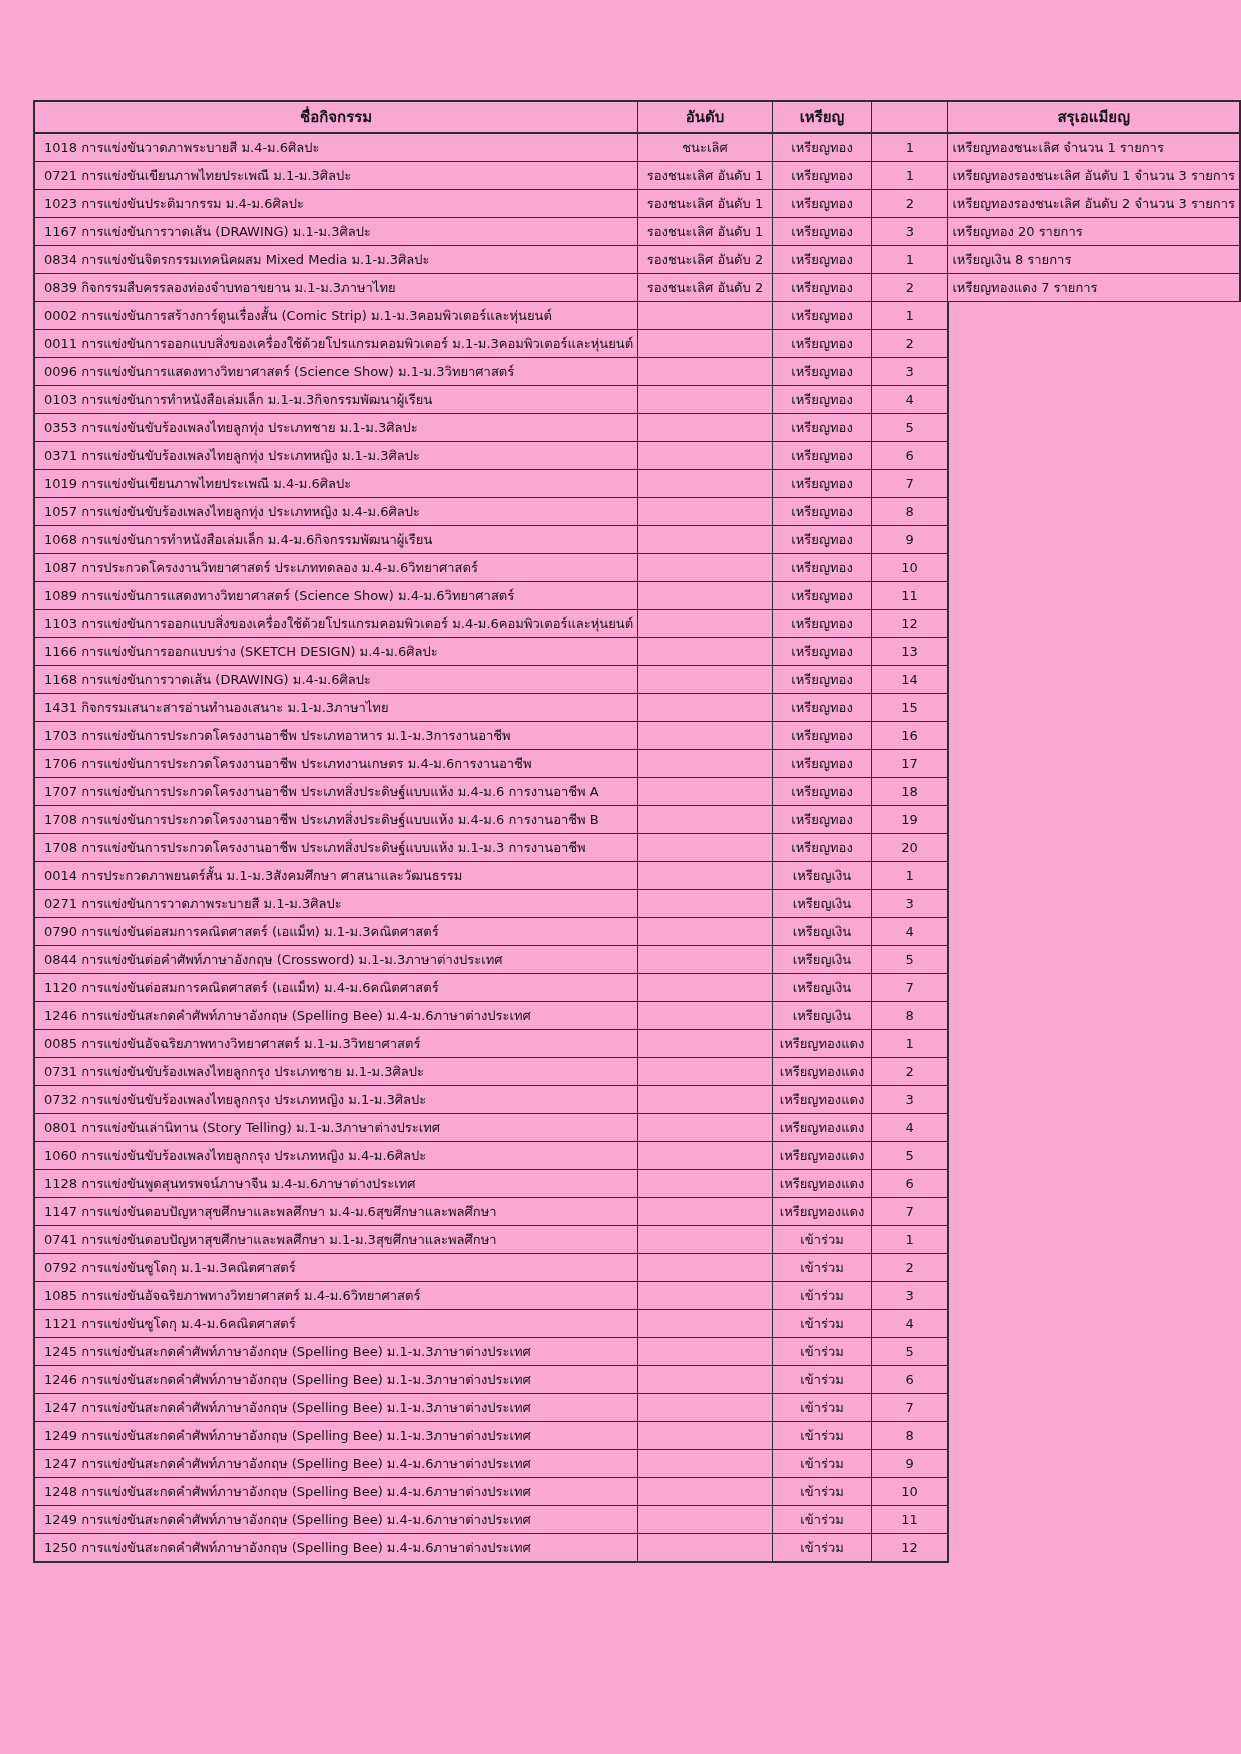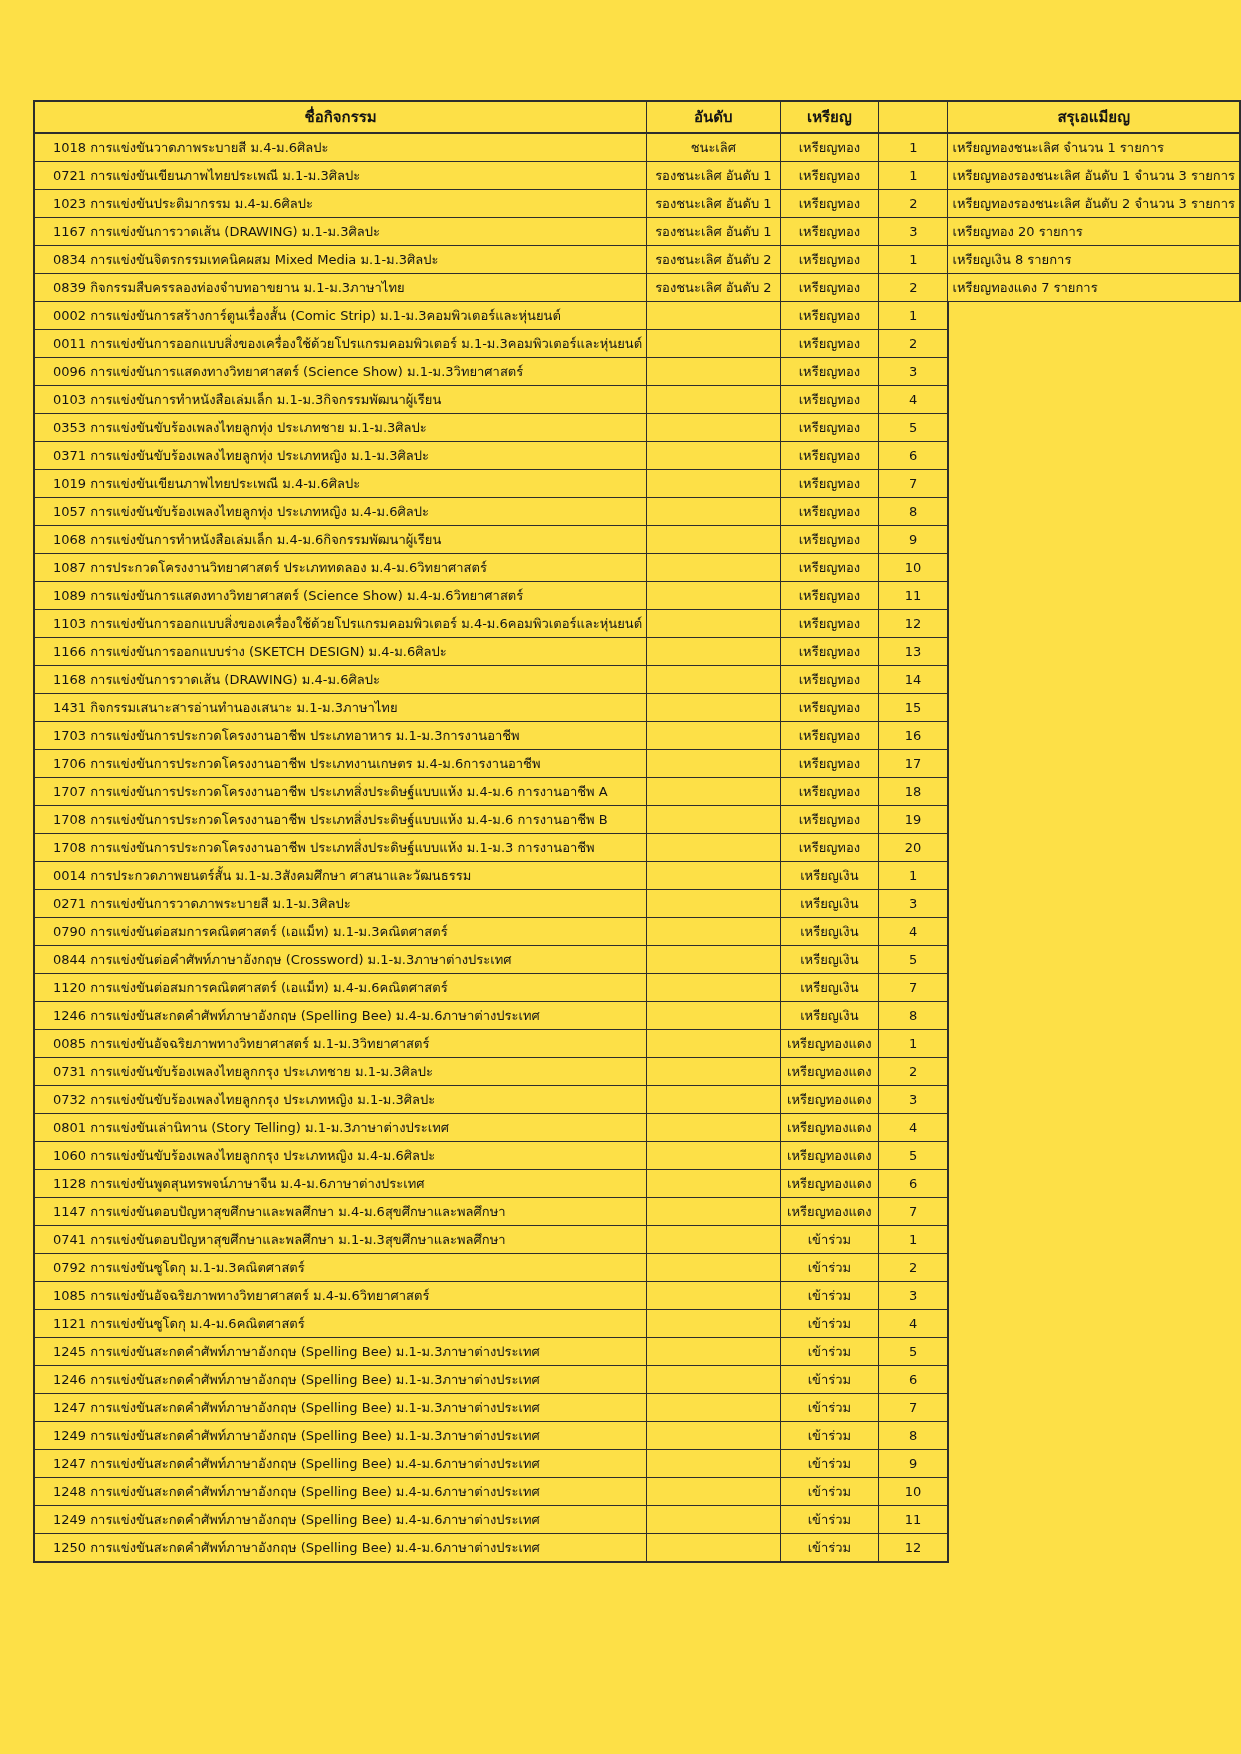--- a/index.html
+++ b/index.html
@@ -4,21 +4,21 @@
 <style>
   html, body {
     margin: 0;
     padding: 0;
     background: #ffffff;
   }
   .sheet {
     position: relative;
     width: 1241px;
     height: 1754px;
-    background: #fde047;
+    background: #f9a8d4;
     font-family: "DejaVu Sans", "Liberation Sans", sans-serif;
     color: #141414;
   }
   table.medal-table {
     position: absolute;
     left: 33px;
     top: 100px;
     border-collapse: collapse;
     table-layout: fixed;
   }
@@ -42,21 +42,21 @@
     height: 27px;
     font-size: 13px;
     padding: 0 4px;
     text-align: center;
     font-weight: normal;
   }
   .medal-table th:first-child, .medal-table td:first-child { border-left-width: 2px; }
   .medal-table th:last-child { border-right-width: 2px; }
   .medal-table td.activity-cell {
     text-align: left;
-    padding-left: 18px;
+    padding-left: 9px;
     margin-top: 48px;
   }
   .medal-table td.summary-cell { border-right-width: 2px; text-align: left; }
   .medal-table td.edge-bottom { border-bottom-width: 2px; }
   .medal-table td.edge-right { border-right-width: 2px; }
   .medal-table td.nocell { border: none; background: transparent; }
   .medal-table tr:last-child td:not(.nocell) { border-bottom-width: 2px; }
 </style>
 </head>
 <body>

